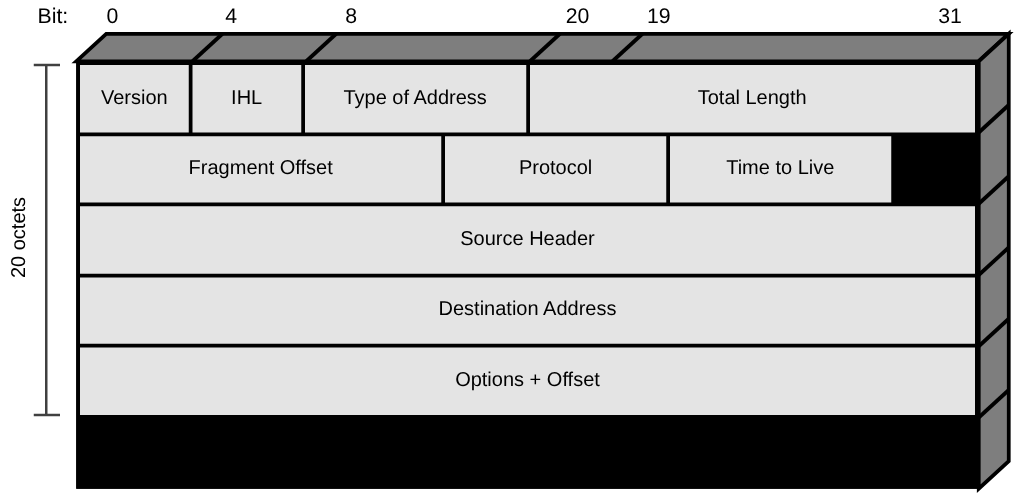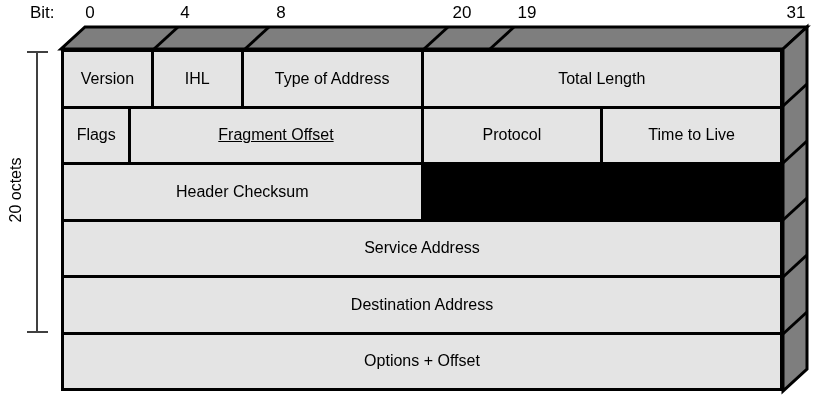--- a/index.html
+++ b/index.html
@@ -39,21 +39,21 @@
     gap:3px;
   }
   .field-cell {
     background:var(--cell_fill,#e4e4e4);
     display:flex; align-items:center; justify-content:center;
     font-size:16px; white-space:nowrap; overflow:hidden;
   }
   .span4  { grid-column:span 4; }
   .span3  { grid-column:span 3; }
   .span8  { grid-column:span 8; }
-  .span13 { grid-column:span 13;text-decoration:underline; }
+  .span13 { grid-column:span 13; }
   .span16 { grid-column:span 16; }
   .span32 { grid-column:span 32; }
 
   
   .octets-label {
     position:absolute; left:-44px; top:180px; width:120px; height:20px;
     text-align:center; font-size:16px; line-height:20px;
     transform:rotate(-90deg);
   }
 </style>
@@ -81,38 +81,36 @@
     <line class="bracket" x1="27" y1="52" x2="48" y2="52"></line>
     <line class="bracket" x1="27" y1="332" x2="48" y2="332"></line>
   </svg>
 
   <span class="bit-axis-label" style="left:30px;">Bit:</span>
   <span class="bit-tick" style="left:90px;">0</span>
   <span class="bit-tick" style="left:185px;">4</span>
   <span class="bit-tick" style="left:281px;">8</span>
   <span class="bit-tick" style="left:462px;">20</span>
   <span class="bit-tick" style="left:527px;">19</span>
-  <span class="bit-tick" style="left:796px;">31</span>
+  <span class="bit-tick" style="left:760px;">31</span>
 
   <span class="octets-label">20 octets</span>
 
   <div class="header-grid">
 
     <div class="field-cell span4">Version</div>
     <div class="field-cell span4">IHL</div>
     <div class="field-cell span8">Type of Address</div>
     <div class="field-cell span16">Total Length</div>
 
-    <div class="field-cell span3">Flags</div>
     <div class="field-cell span13">Fragment Offset</div>
 
     <div class="field-cell span8">Protocol</div>
     <div class="field-cell span8">Time to Live</div>
-    <div class="field-cell span16">Header Checksum</div>
 
-    <div class="field-cell span32">Service Address</div>
+    <div class="field-cell span32">Source Header</div>
 
     <div class="field-cell span32">Destination Address</div>
 
     <div class="field-cell span32">Options + Offset</div>
   </div>
 
 </div>
 
 </body></html>

